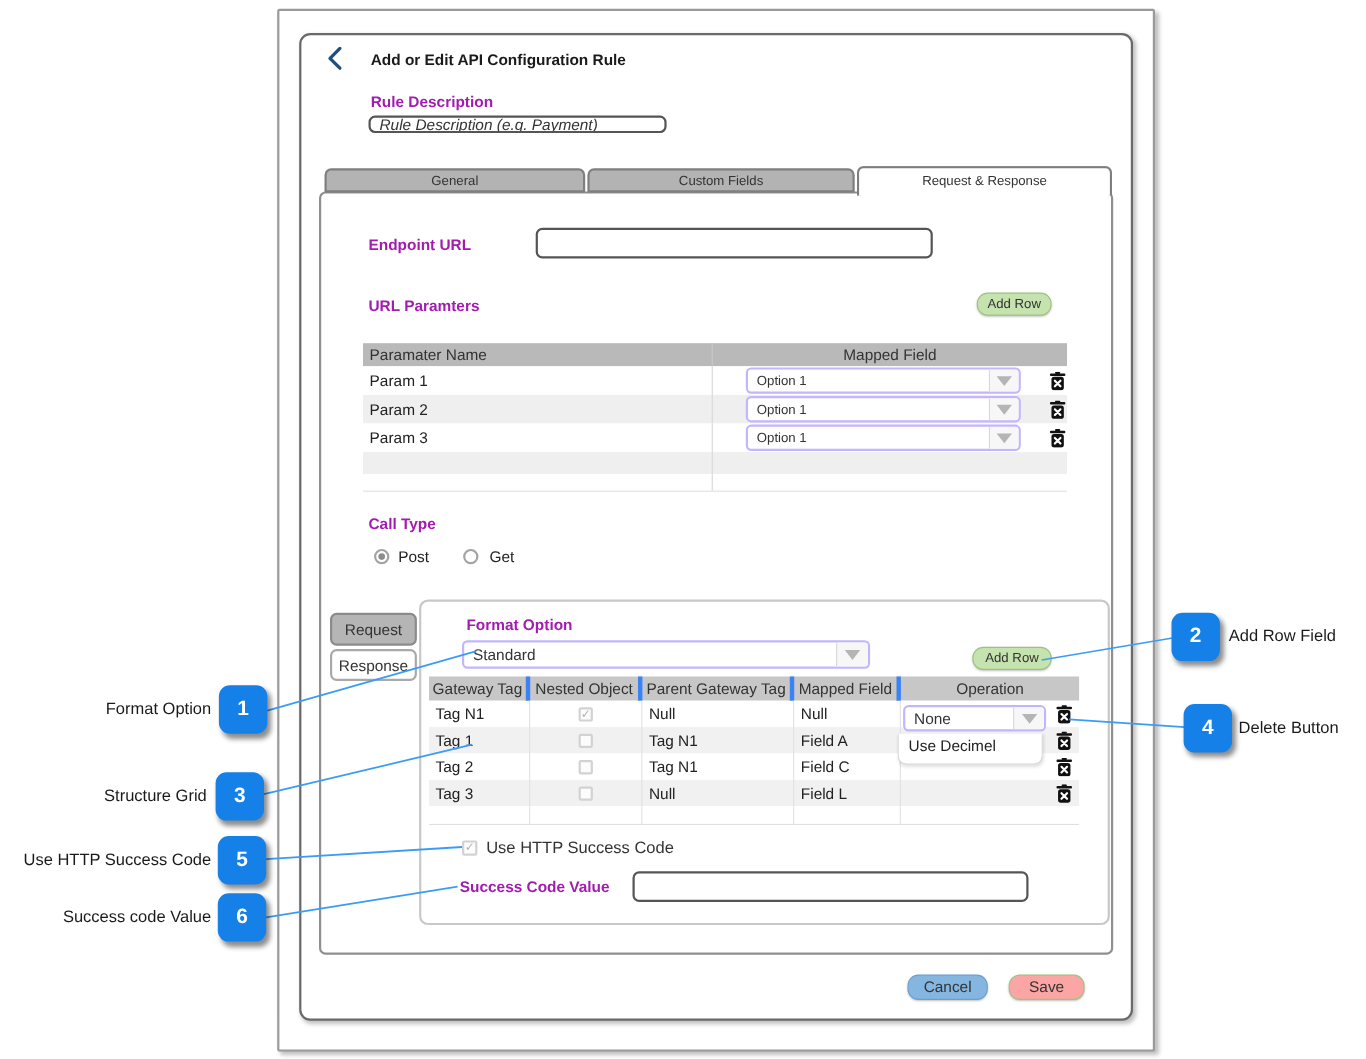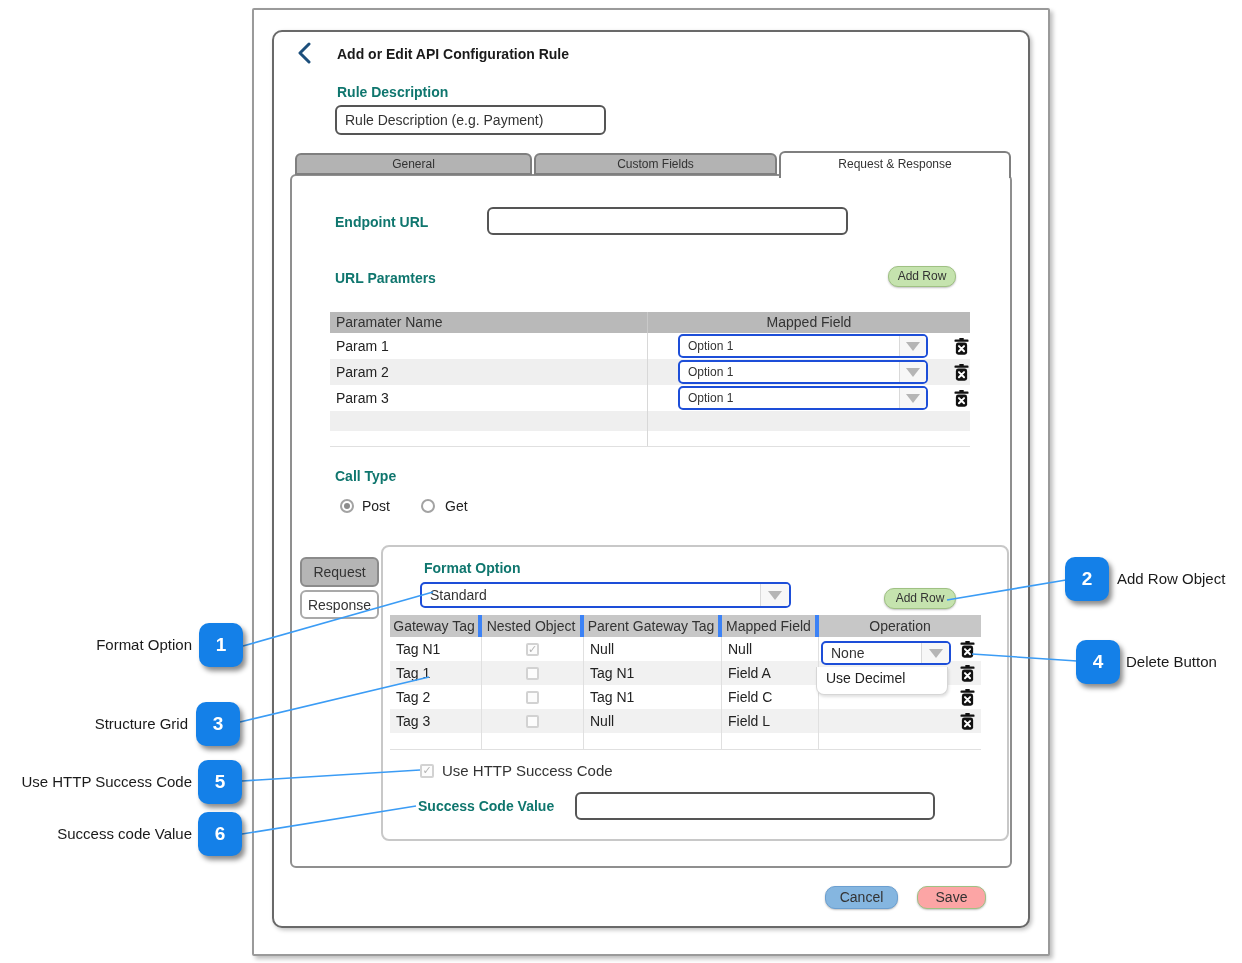--- a/index.html
+++ b/index.html
@@ -5,41 +5,41 @@
   html,body{margin:0;padding:0;background:#fff;}
   #canvas{position:relative;width:1242px;height:963px;background:#fff;
           font-family:"Liberation Sans",sans-serif;color:#222;overflow:hidden;}
   .abs{position:absolute;}
   
   .sheet{left:252px;top:8px;width:794px;height:944px;background:#fff;border:2px solid #9a9a9a;
          border-radius:2px;box-shadow:3px 3px 4px rgba(0,0,0,.25);}
   .dialog{left:272px;top:30px;width:754px;height:894px;background:#fff;border:2px solid #696969;
           border-radius:10px;box-shadow:2px 2px 4px rgba(0,0,0,.25);}
   .title{font-size:14px;font-weight:bold;color:#1a1a1a;}
-  .lbl{font-size:14px;font-weight:bold;color:#0f766e;}
+  .lbl{font-size:14px;font-weight:bold;color:#a21caf;}
   .txtin{border:2px solid #555;border-radius:6px;font-family:"Liberation Sans",sans-serif;
          font-size:14px;color:#333;padding:0 8px;background:#fff;box-sizing:border-box;}
   
   .tab{box-sizing:border-box;height:22px;line-height:19px;text-align:center;font-size:12px;color:#333;
        background:#b3b3b3;border:2px solid #7f7f7f;border-radius:6px 6px 0 0;z-index:3;}
   .tab.active{background:#fff;border-bottom:none;height:27px;z-index:5;}
   .panel{left:290px;top:174px;width:718px;height:690px;background:#fff;border:2px solid #8f8f8f;
          border-radius:6px;z-index:2;}
   
   .btn-green{background:#c5e3ae;border:1px solid #9fc183;border-radius:10px;font-size:12px;color:#333;
              text-align:center;line-height:19px;box-shadow:0 1px 2px rgba(0,0,0,.25);cursor:pointer;box-sizing:border-box;}
   .btn-blue{background:#85b6e0;border:1px solid #6b9fd0;border-radius:10px;font-size:14px;color:#333;
             text-align:center;line-height:21px;box-shadow:0 1px 2px rgba(0,0,0,.25);cursor:pointer;box-sizing:border-box;}
   .btn-save{background:#fca5a5;border:1px solid #9fc183;border-radius:10px;font-size:14px;color:#333;
             text-align:center;line-height:21px;box-shadow:0 1px 2px rgba(0,0,0,.25);cursor:pointer;box-sizing:border-box;}
   
   .t-head{display:flex;background:#b9b9b9;font-size:14px;color:#333;}
   .t-row{display:flex;align-items:center;font-size:14px;color:#222;}
   .cell-div{border-right:1px solid #d8d8d8;box-sizing:border-box;}
-  .dd{display:flex;align-items:stretch;background:#fff;border:2px solid #1d4ed8;border-radius:5px;
+  .dd{display:flex;align-items:stretch;background:#fff;border:2px solid #c4b5fd;border-radius:5px;
       box-sizing:border-box;overflow:hidden;}
   .dd .dd-txt{flex:1;font-size:12px;color:#333;padding-left:8px;display:flex;align-items:center;}
   .dd .dd-txt.big{font-size:14px;}
   .dd .dd-btn{width:26px;background:#f7f7f7;border-left:1px solid #d9d9d9;display:flex;align-items:center;justify-content:center;}
   .tri{width:0;height:0;border-left:7px solid transparent;border-right:7px solid transparent;border-top:9px solid #b5b5b5;}
   .trash{width:15px;height:17px;display:inline-block;cursor:pointer;}
   
   .g-head{display:flex;background:#c7c7c7;font-size:14px;color:#333;}
   .g-head>div{border-right:4px solid #3b82f6;box-sizing:border-box;text-align:center;line-height:22px;}
   .g-row{display:flex;font-size:14px;color:#222;align-items:center;}
@@ -65,21 +65,21 @@
   <div class="abs dialog"></div>
 
   <div class="abs" style="left:296px;top:42px;width:18px;height:22px;cursor:pointer;z-index:6">
     <svg width="18" height="22" viewBox="0 0 18 22">
       <polyline points="13,2 4,11 13,20" fill="none" stroke="#1c4f7c" stroke-width="3" stroke-linecap="round" stroke-linejoin="round"></polyline>
     </svg>
   </div>
   <div class="abs title" style="left:337px;top:46px;z-index:6">Add or Edit API Configuration Rule</div>
 
   <div class="abs lbl" style="left:337px;top:84px;z-index:6">Rule Description</div>
-  <input class="abs txtin" style="left: 335px; top: 105px; width: 271px; height: 30px; z-index: 6;" value="Rule Description (e.g. Payment)">
+  <input class="abs txtin" style="left: 335px; top: 105px; width: 271px; height: 16px; z-index: 6; font-style: italic;" value="Rule Description (e.g. Payment)">
 
   <div class="abs tab" style="left:295px;top:153px;width:237px">General</div>
   <div class="abs tab" style="left:534px;top:153px;width:243px">Custom Fields</div>
   <div class="abs tab active" style="left:779px;top:151px;width:232px;line-height:22px">Request &amp; Response</div>
   <div class="abs panel"></div>
 
   <div class="abs lbl" style="left:335px;top:214px;z-index:6">Endpoint URL</div>
   <input class="abs txtin" style="left: 487px; top: 207px; width: 361px; height: 28px; z-index: 6;" value="">
 
   <div class="abs lbl" style="left:335px;top:270px;z-index:6">URL Paramters</div>
@@ -304,21 +304,21 @@
     <line x1="240" y1="722" x2="429" y2="677" stroke="#3b9cf5" stroke-width="1.6"></line>
     <line x1="972" y1="654" x2="1077" y2="661" stroke="#3b9cf5" stroke-width="1.6"></line>
     <line x1="242" y1="781" x2="420" y2="770" stroke="#3b9cf5" stroke-width="1.6"></line>
     <line x1="242" y1="834" x2="416" y2="806" stroke="#3b9cf5" stroke-width="1.6"></line>
   </svg>
 
   <div class="abs co-lbl" style="left:0;top:623px;width:192px;text-align:right">Format Option</div>
   <div class="abs co-num" style="left:199px;top:623px">1</div>
 
   <div class="abs co-num" style="left:1065px;top:557px">2</div>
-  <div class="abs co-lbl" style="left:1117px;top:557px">Add Row Object</div>
+  <div class="abs co-lbl" style="left:1117px;top:557px">Add Row Field</div>
 
   <div class="abs co-lbl" style="left:0;top:702px;width:188px;text-align:right">Structure Grid</div>
   <div class="abs co-num" style="left:196px;top:702px">3</div>
 
   <div class="abs co-num" style="left:1076px;top:640px">4</div>
   <div class="abs co-lbl" style="left:1126px;top:640px">Delete Button</div>
 
   <div class="abs co-lbl" style="left:0;top:760px;width:192px;text-align:right">Use HTTP Success Code</div>
   <div class="abs co-num" style="left:198px;top:760px">5</div>
 

